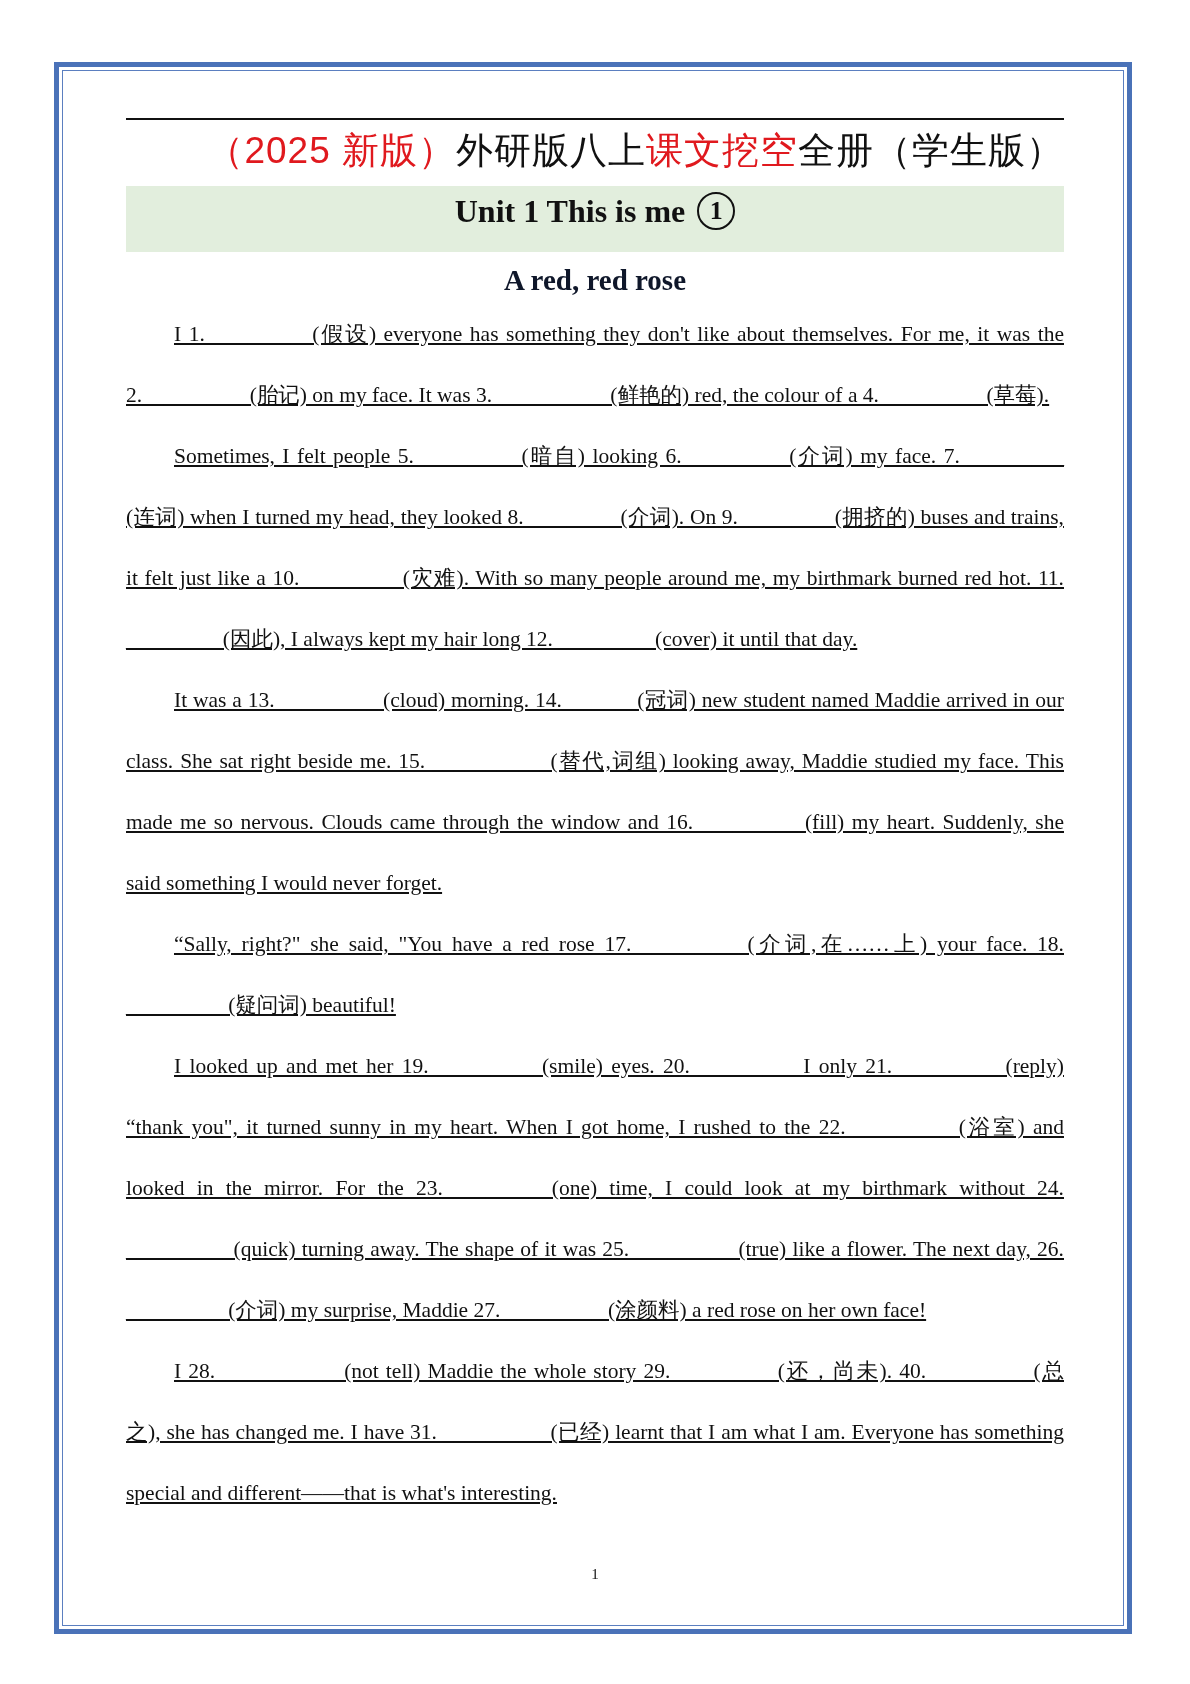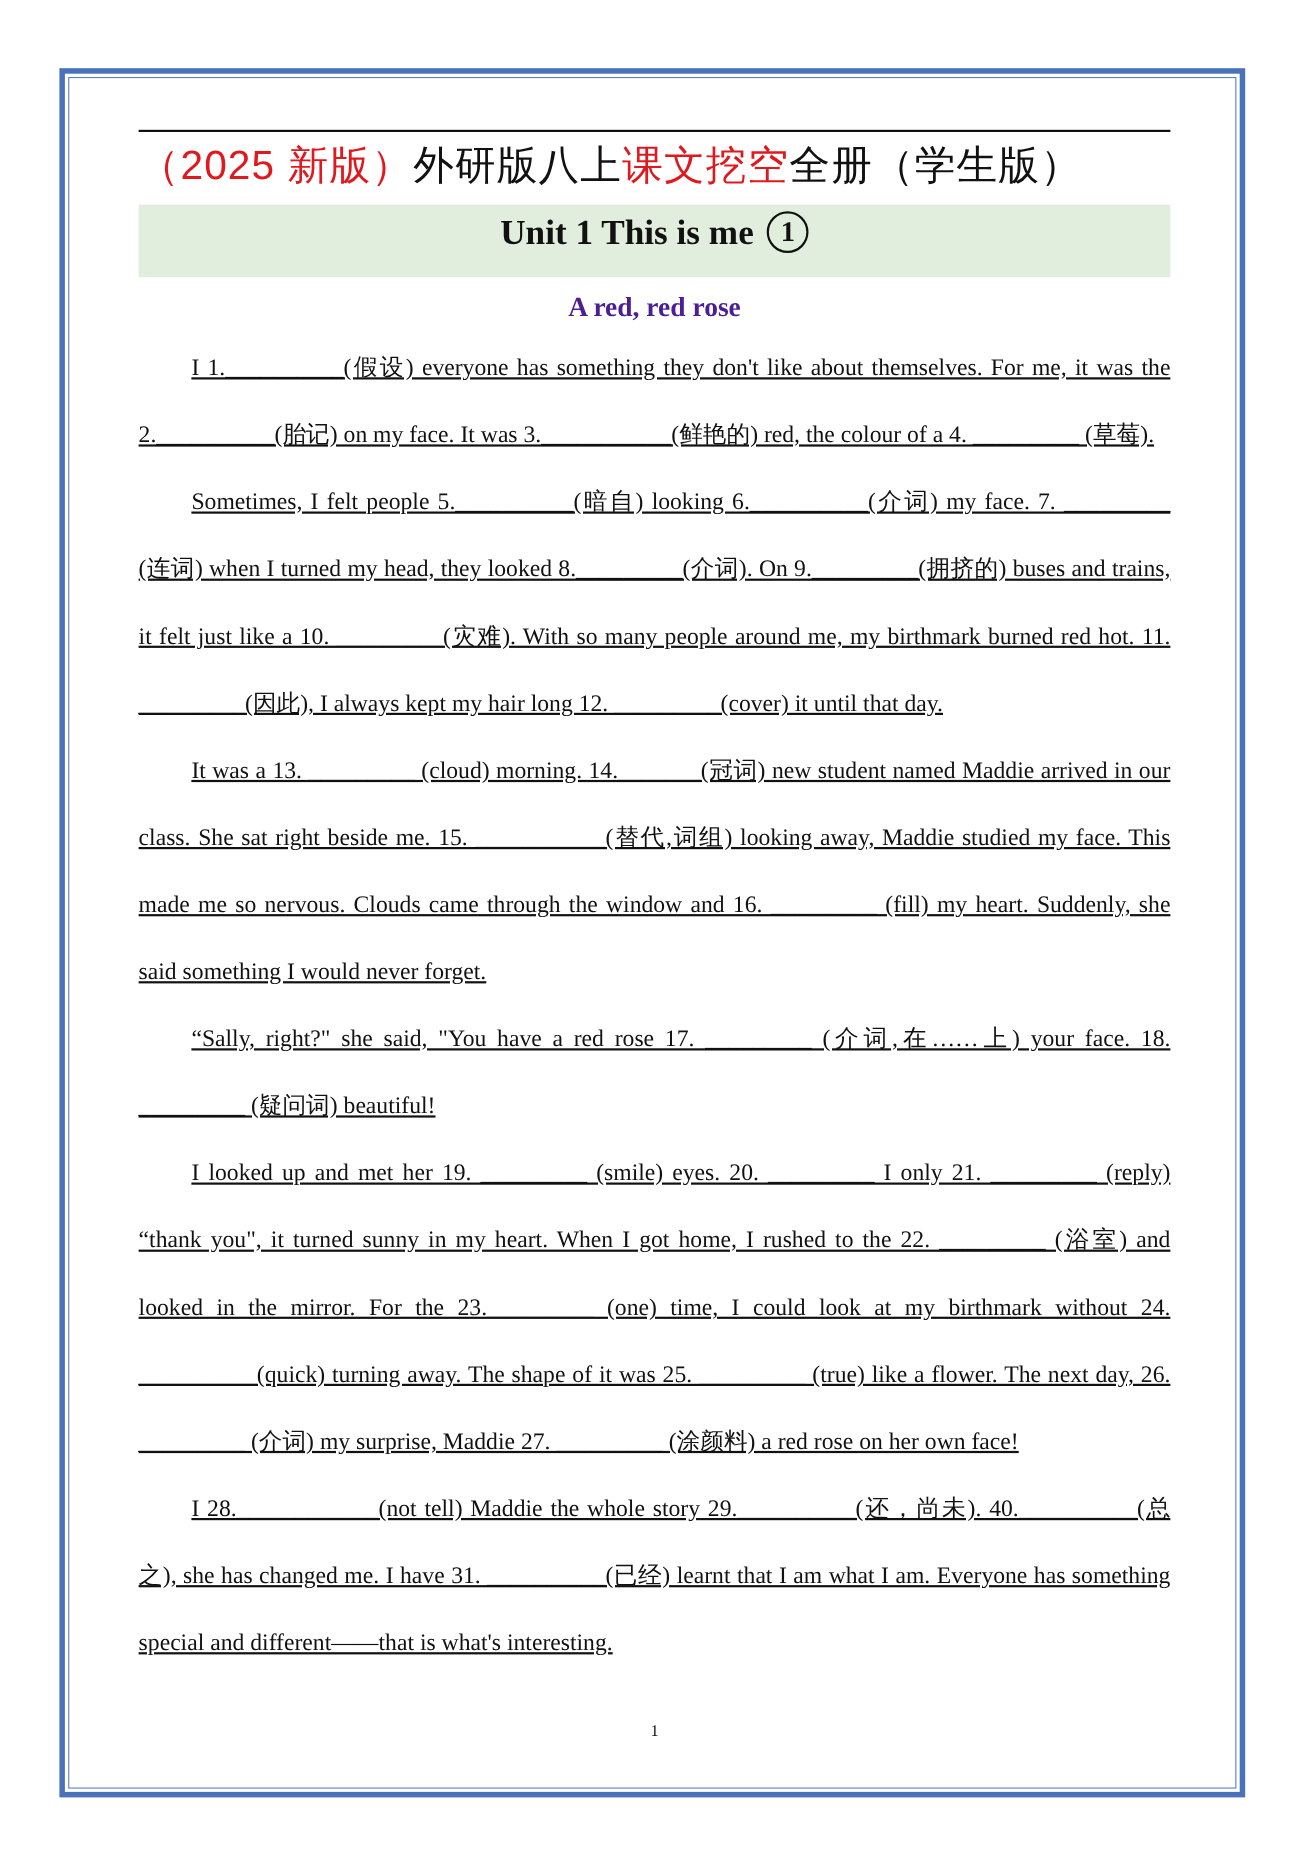--- a/index.html
+++ b/index.html
@@ -11,34 +11,34 @@
   .page-border-inner {
     position: absolute; left: 62px; top: 70px; width: 1062px; height: 1556px;
     border: 1.5px solid #5b7fc0; box-sizing: border-box;
   }
   .content {
     position: absolute; left: 126px; top: 118px; width: 938px;
     font-family: "Liberation Serif", "DejaVu Serif", serif; color: #111;
   }
   .top-rule { height: 0; border-top: 2px solid #111; margin-bottom: 6px; }
   .doc-title {
-    text-align: left; font-family: "Liberation Sans", "DejaVu Sans", sans-serif;
+    text-align: right; font-family: "Liberation Sans", "DejaVu Sans", sans-serif;
     font-size: 37px; line-height: 50px; color: #111; letter-spacing: 1px; white-space: nowrap;
   }
   .doc-title .red { color: #e0191e; }
   .unit-band {
     margin-top: 10px; background: #e2eedd; height: 66px; line-height: 50px;
     text-align: center; font-weight: bold; font-size: 32px; color: #111;
   }
   .circled {
     display: inline-block; width: 34px; height: 34px; border: 2.5px solid #111; border-radius: 50%;
     line-height: 34px; font-size: 26px; text-align: center; vertical-align: 3px; margin-left: 4px;
   }
   .subtitle {
-    text-align: center; color: #4c1d95; font-weight: bold; font-size: 25px; line-height: 36px;
+    text-align: center; color: #0f172a; font-weight: bold; font-size: 29px; line-height: 36px;
     margin-top: 10px;
   }
   .para {
     font-size: 21.5px; line-height: 61px; text-align: justify; margin: 0; text-decoration: underline;
   }
   .para.indent { text-indent: 48px; }
   .para.first { margin-top: 6px; }
   .page-number {
     position: absolute; left: 0; right: 0; top: 1566px; text-align: center;
     font-family: "Liberation Serif", serif; font-size: 15px; color: #111;

